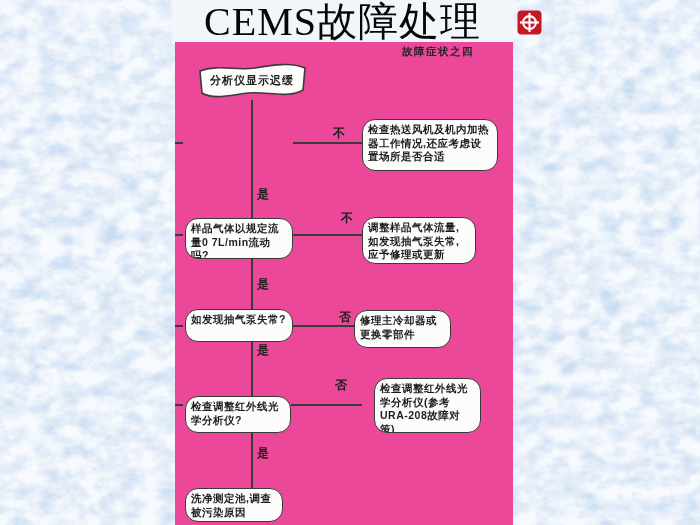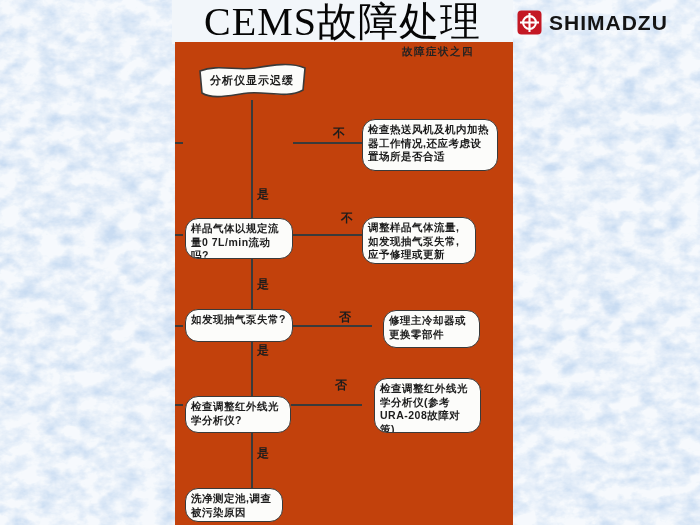--- a/index.html
+++ b/index.html
@@ -23,21 +23,21 @@
 
   
   .logo{position:absolute;left:517px;top:10px;z-index:1;display:flex;align-items:center;gap:7px;}
   .logo-text{
     font-size:21px;font-weight:700;letter-spacing:1px;color:#141414;white-space:nowrap;
   }
 
   
   .page{
     position:absolute;left:175px;top:42px;width:338px;height:483px;
-    background:#c2410c;z-index:1;overflow:hidden;color:#1c1c1c;
+    background:#ec4899;z-index:1;overflow:hidden;color:#1c1c1c;
   }
   .symptom{
     position:absolute;left:227px;top:3px;font-size:10.5px;font-weight:600;
     letter-spacing:1.5px;color:#222;white-space:nowrap;
   }
 
   .spine{position:absolute;left:76px;top:58px;width:1.5px;height:390px;background:#3a3a3a;}
   .hline{position:absolute;height:1.5px;background:#3a3a3a;}
   .h1{left:118px;top:100px;width:69px;}
   .h2{left:118px;top:192px;width:69px;}
@@ -60,21 +60,21 @@
     padding:3px 5px;color:#1c1c1c;overflow:hidden;
   }
   .round{border-radius:13px;}
   .q1{left:10px;top:85px;width:108px;height:46px;}
   .q2{left:10px;top:176px;width:108px;height:41px;}
   .q3{left:10px;top:267px;width:108px;height:33px;}
   .q4{left:10px;top:354px;width:106px;height:37px;}
   .endbox{left:10px;top:446px;width:98px;height:34px;}
   .a1{left:187px;top:77px;width:136px;height:52px;}
   .a2{left:187px;top:175px;width:114px;height:47px;}
-  .a3{left:208px;top:268px;width:97px;height:38px;}
+  .a3{left:179px;top:268px;width:97px;height:38px;}
   .a4{left:187px;top:336px;width:107px;height:55px;margin-left:12px;}
 
   .blabel{position:absolute;font-size:12px;font-weight:700;color:#1c1c1c;}
   .no1{left:158px;top:83px;}
   .no2{left:166px;top:168px;}
   .no3{left:164px;top:267px;}
   .no4{left:160px;top:335px;}
   .yes1{left:82px;top:144px;}
   .yes2{left:82px;top:234px;}
   .yes3{left:82px;top:300px;}
@@ -98,21 +98,20 @@
   <div class="slide-title">CEMS故障处理</div>
 </div>
 
 <div class="logo">
   <svg width="25" height="25" viewBox="0 0 25 25">
     <rect x="0.5" y="0.5" width="24" height="24" rx="4" fill="#c41824"></rect>
     <circle cx="12.5" cy="12.5" r="6.4" fill="none" stroke="#ffffff" stroke-width="2.1"></circle>
     <line x1="12.5" y1="3" x2="12.5" y2="22" stroke="#ffffff" stroke-width="2.1"></line>
     <line x1="3" y1="12.5" x2="22" y2="12.5" stroke="#ffffff" stroke-width="2.1"></line>
   </svg>
-  <div class="logo-text">SHIMADZU</div>
 </div>
 
 <div class="page">
 
   <div class="symptom">故障症状之四</div>
 
   <div class="spine"></div>
   <div class="hline h1"></div>
   <div class="hline h2"></div>
   <div class="hline h3"></div>

